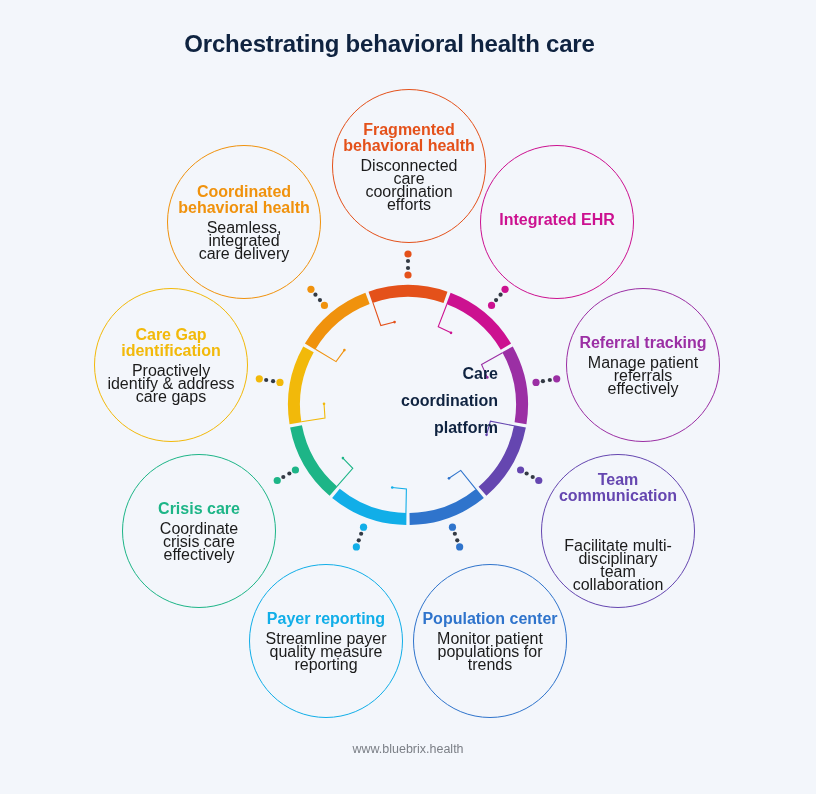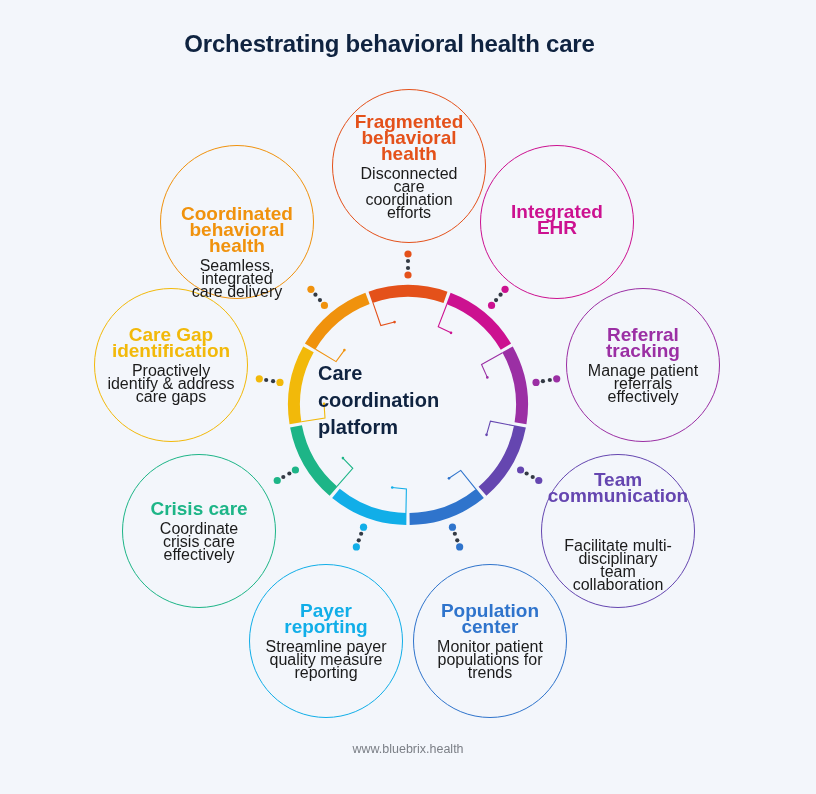--- a/index.html
+++ b/index.html
@@ -13,37 +13,37 @@
   .title {
     position: absolute; left: 0; top: 30px; width: 779px;
     text-align: center;
     font-size: 24px; font-weight: 700;
     color: #0f2340;
     letter-spacing: -0.2px;
   }
   svg.ring { position: absolute; left: 0; top: 0; }
   .center-label {
     position: absolute; left: 318px; top: 360px; width: 180px;
-    text-align: left;
-    font-size: 20px; font-weight: 700; line-height: 27px;
+    text-align: right;
+    font-size: 16px; font-weight: 700; line-height: 27px;
     color: #0f2340;
   }
   .node {
     position: absolute;
     width: 154px; height: 154px;
     border-radius: 50%;
     border: 1.3px solid #999;
     box-sizing: border-box;
     display: flex; flex-direction: column;
     align-items: center; justify-content: center;
     text-align: center;
     background: transparent;
   }
   .node-title {
-    font-size: 19px; font-weight: 700; line-height: 16px;
+    font-size: 16px; font-weight: 700; line-height: 16px;
     margin-bottom: 5px;
     padding: 0 8px;
   }
   .node-desc {
     font-size: 16px; line-height: 13px;
     color: #1b1b1b;
     padding: 0 12px;
   }
   .footer {
     position: absolute; left: 0; top: 742px; width: 816px;
@@ -185,21 +185,21 @@
 </div>
 
 <div class="node" style="left: 94px; top: 288px; border-color: rgb(242, 185, 10);">
   <div class="node-title" style="color: rgb(242, 185, 10);">
     <div>Care Gap</div>
     <div>identification</div>
   </div>
   <div class="node-desc" style="width:130px;">Proactively identify &amp; address care gaps</div>
 </div>
 
-<div class="node" style="left: 160px; top: 145px; border-color: rgb(240, 146, 13); justify-content: flex-end;">
+<div class="node" style="left: 167px; top: 145px; border-color: rgb(240, 146, 13);">
   <div class="node-title" style="color: rgb(240, 146, 13);">
     <div>Coordinated</div>
     <div>behavioral health</div>
   </div>
   <div class="node-desc" style="width:100px;">Seamless, integrated care delivery</div>
 </div>
 
 <div class="footer">www.bluebrix.health</div>
 
 </body></html>

